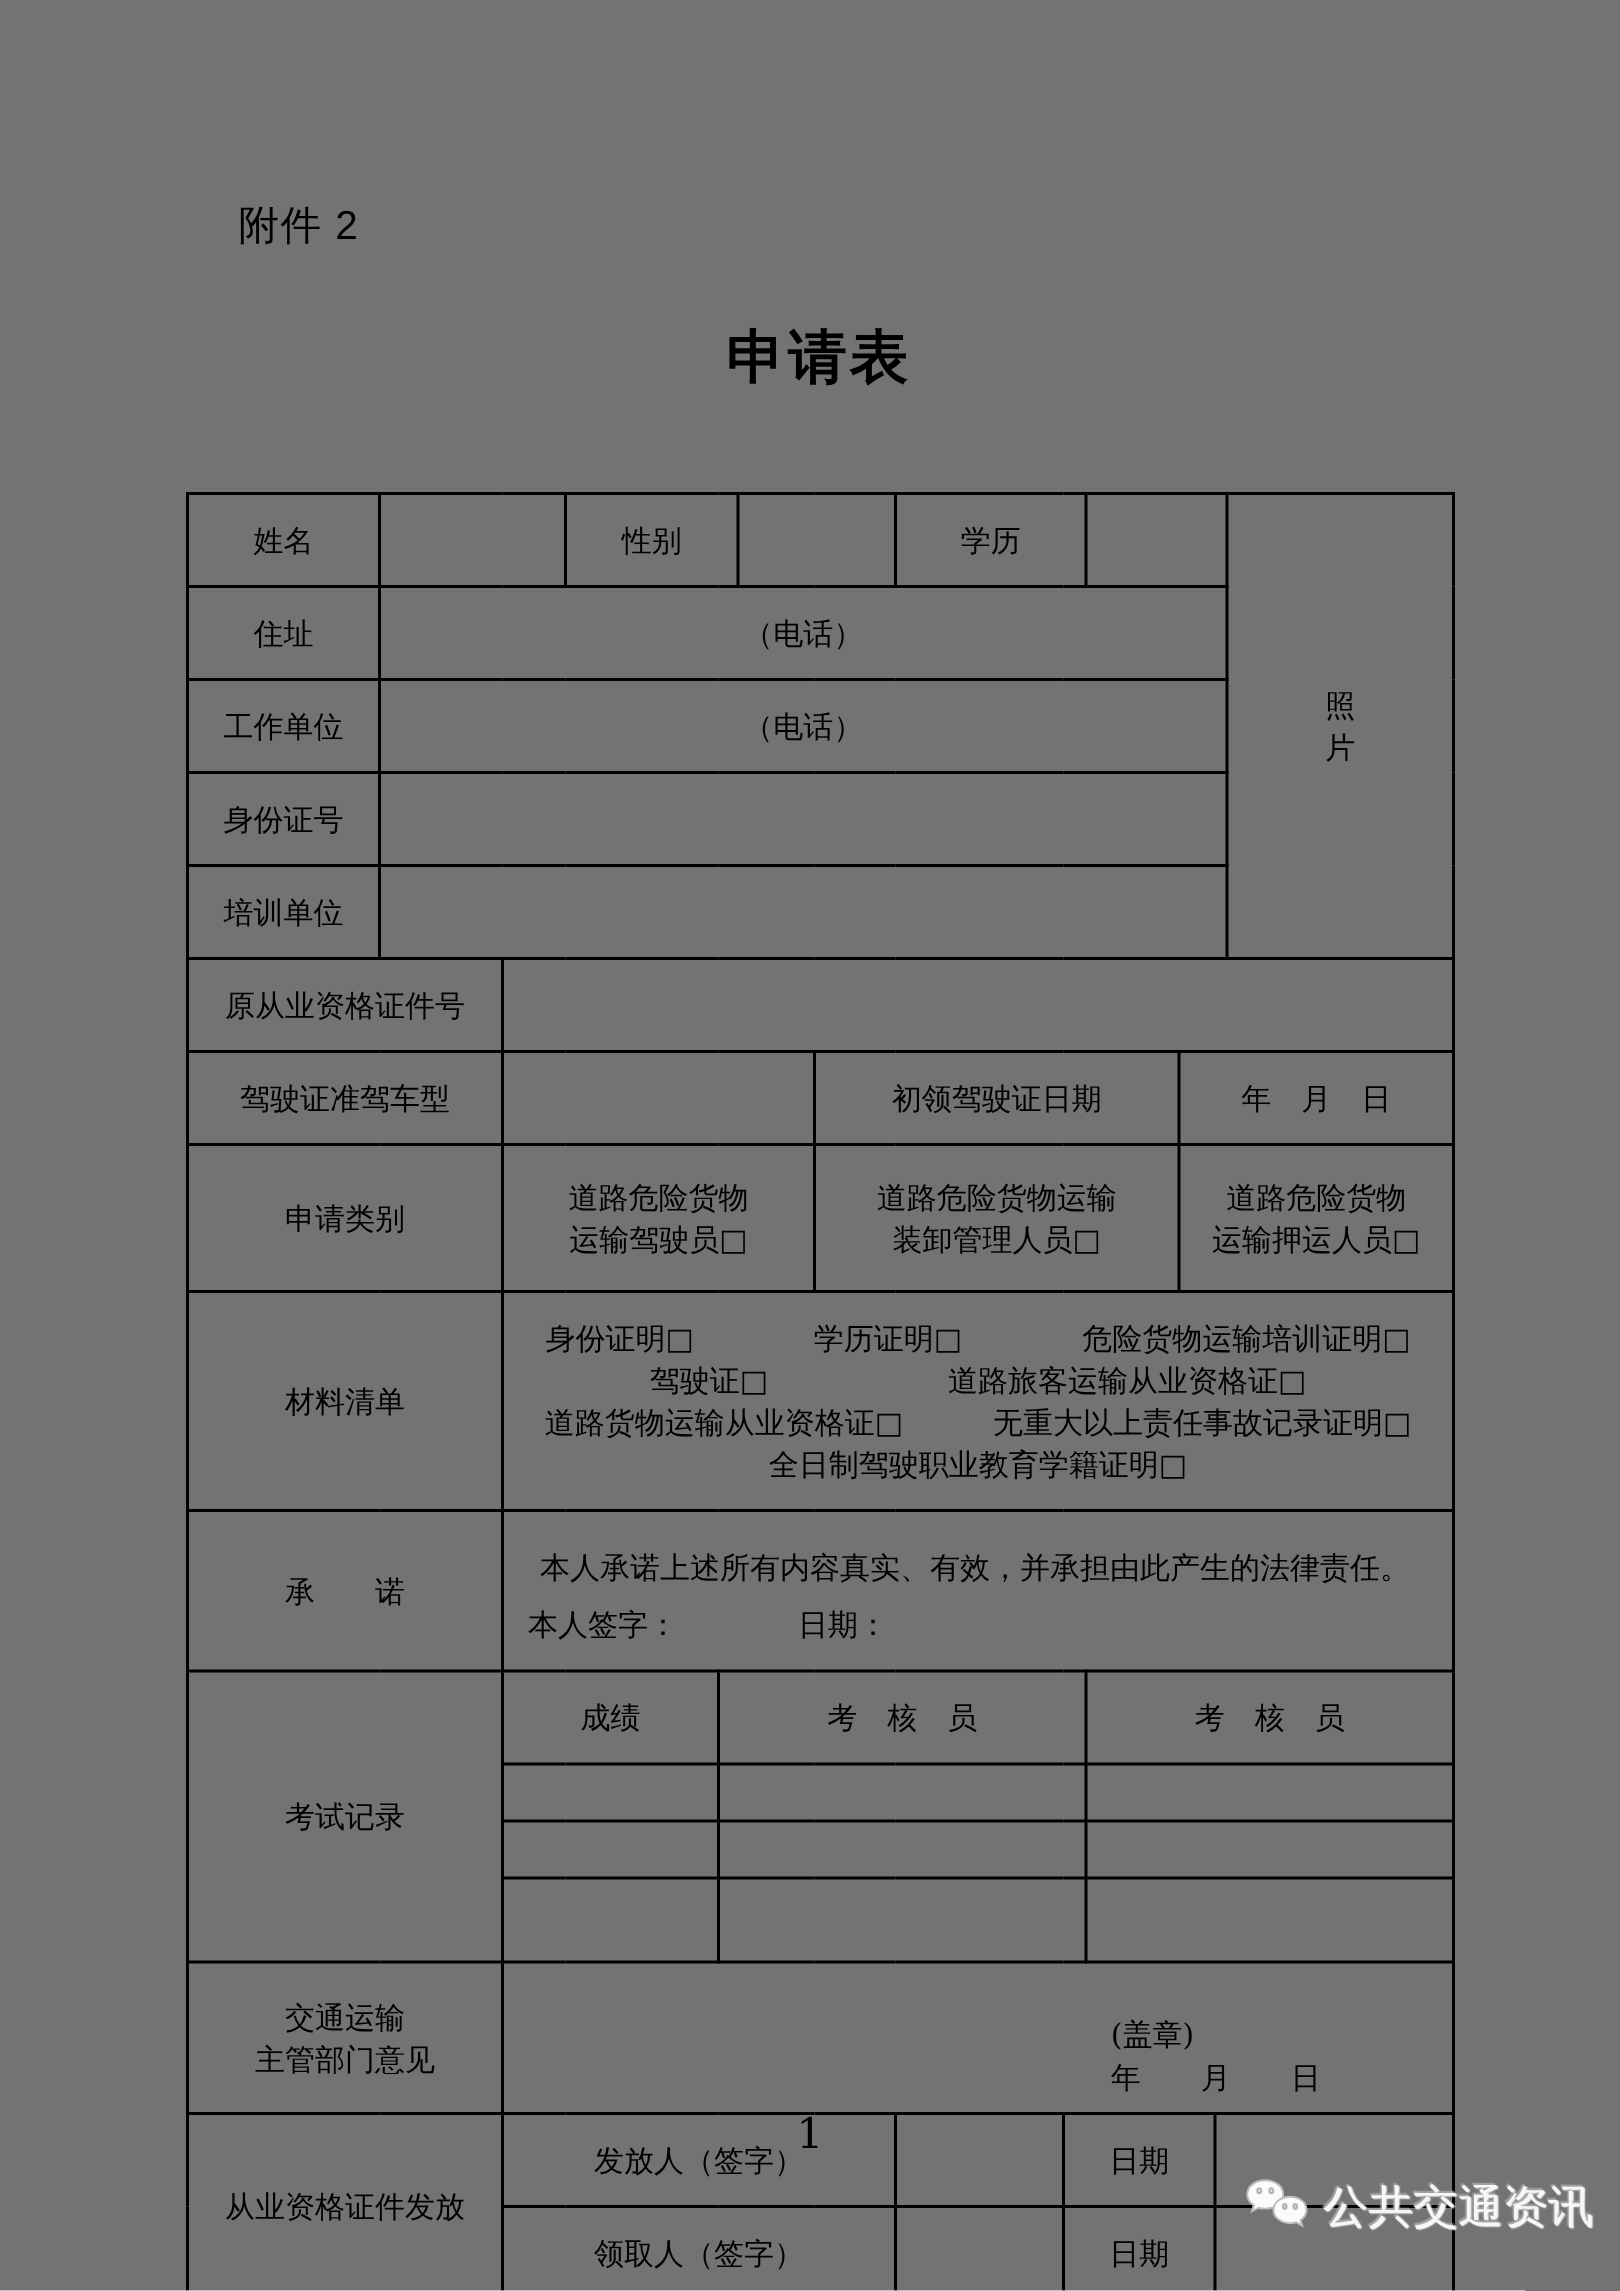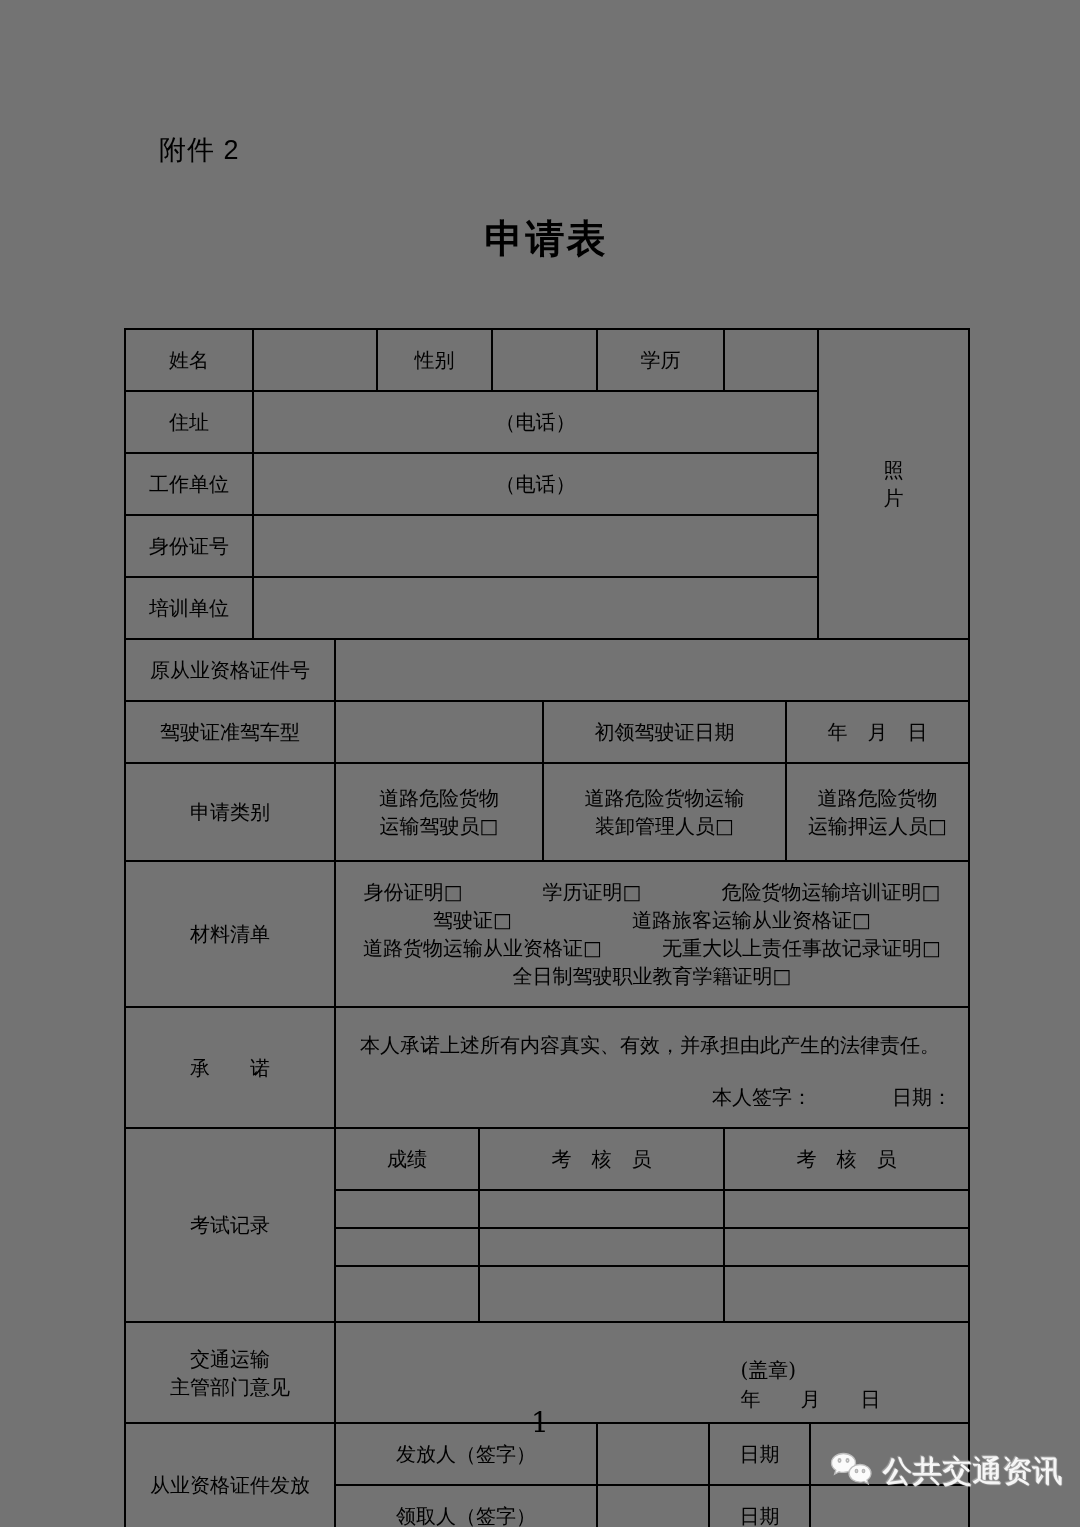--- a/index.html
+++ b/index.html
@@ -36,21 +36,21 @@
   td.photo-cell { line-height:34px; }
   td.materials-cell {
     text-align:left; vertical-align:top;
     padding:5px 4px 4px 10px; line-height:27.5px;
   }
   td.materials-cell div { white-space:nowrap; }
   td.promise-cell { vertical-align:top; }
   .promise-text {
     text-align:left; padding:7px 4px 0 8px; white-space:nowrap;
   }
-  .promise-sign { margin-top:24px; text-align:right; }
+  .promise-sign { margin-top:10px; text-align:left; }
   td.category-cell { line-height:33px; }
   td.authority-cell { position:relative; }
   .seal-block {
     position:absolute; left:64%; bottom:8px;
     text-align:left; line-height:29px; white-space:nowrap;
   }
   .page-number {
     position:absolute; left:0; top:1406px; width:1080px;
     text-align:center; font-size:28px;
   }

